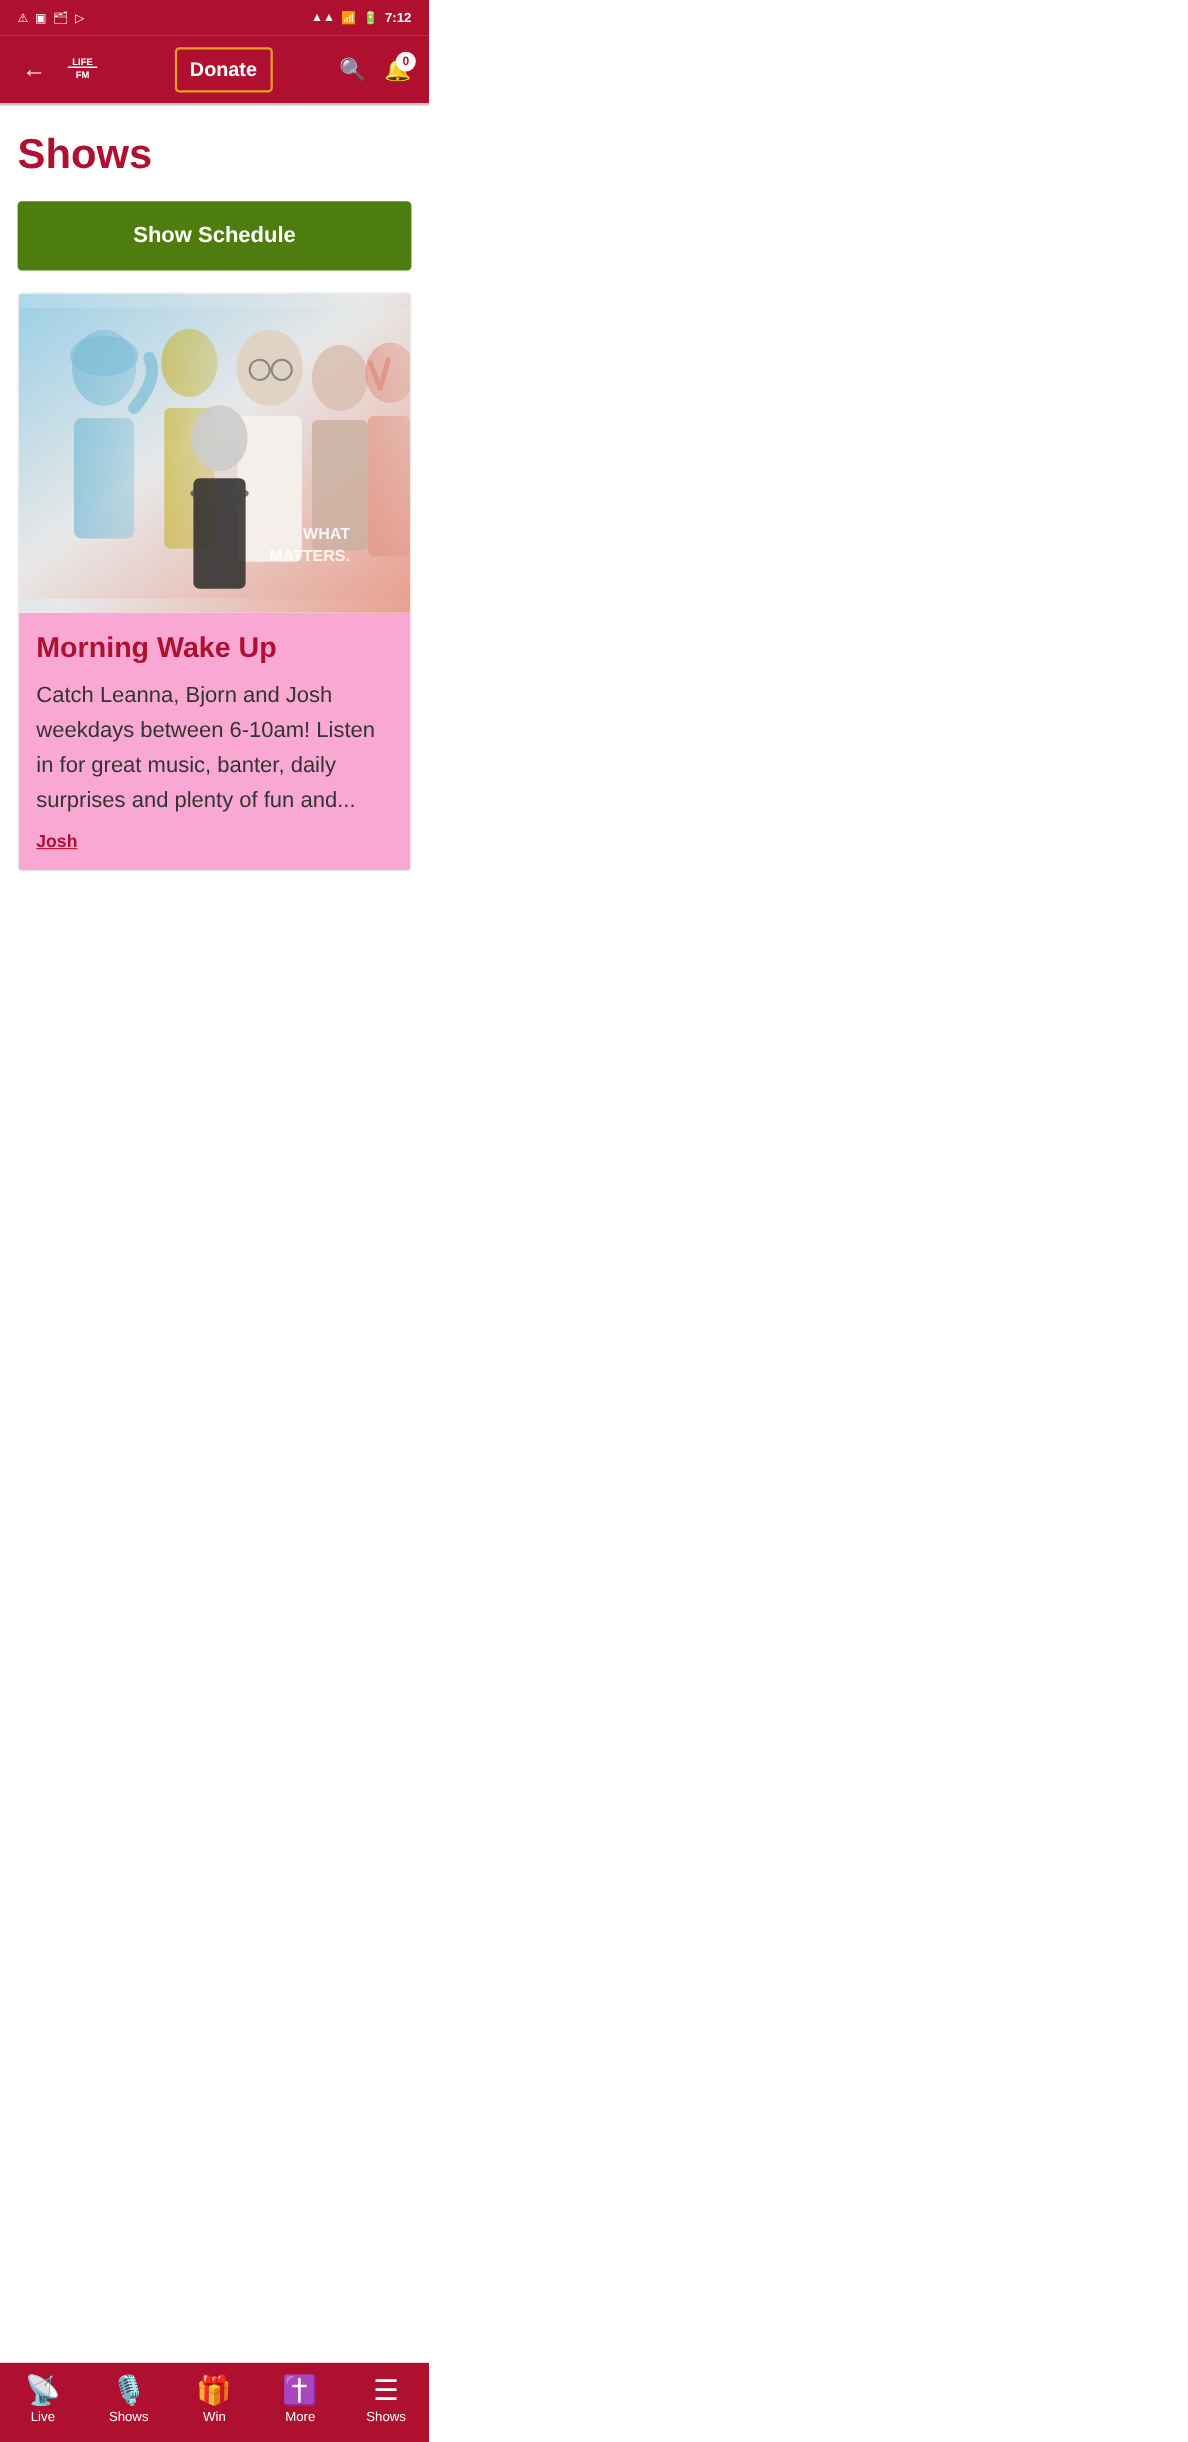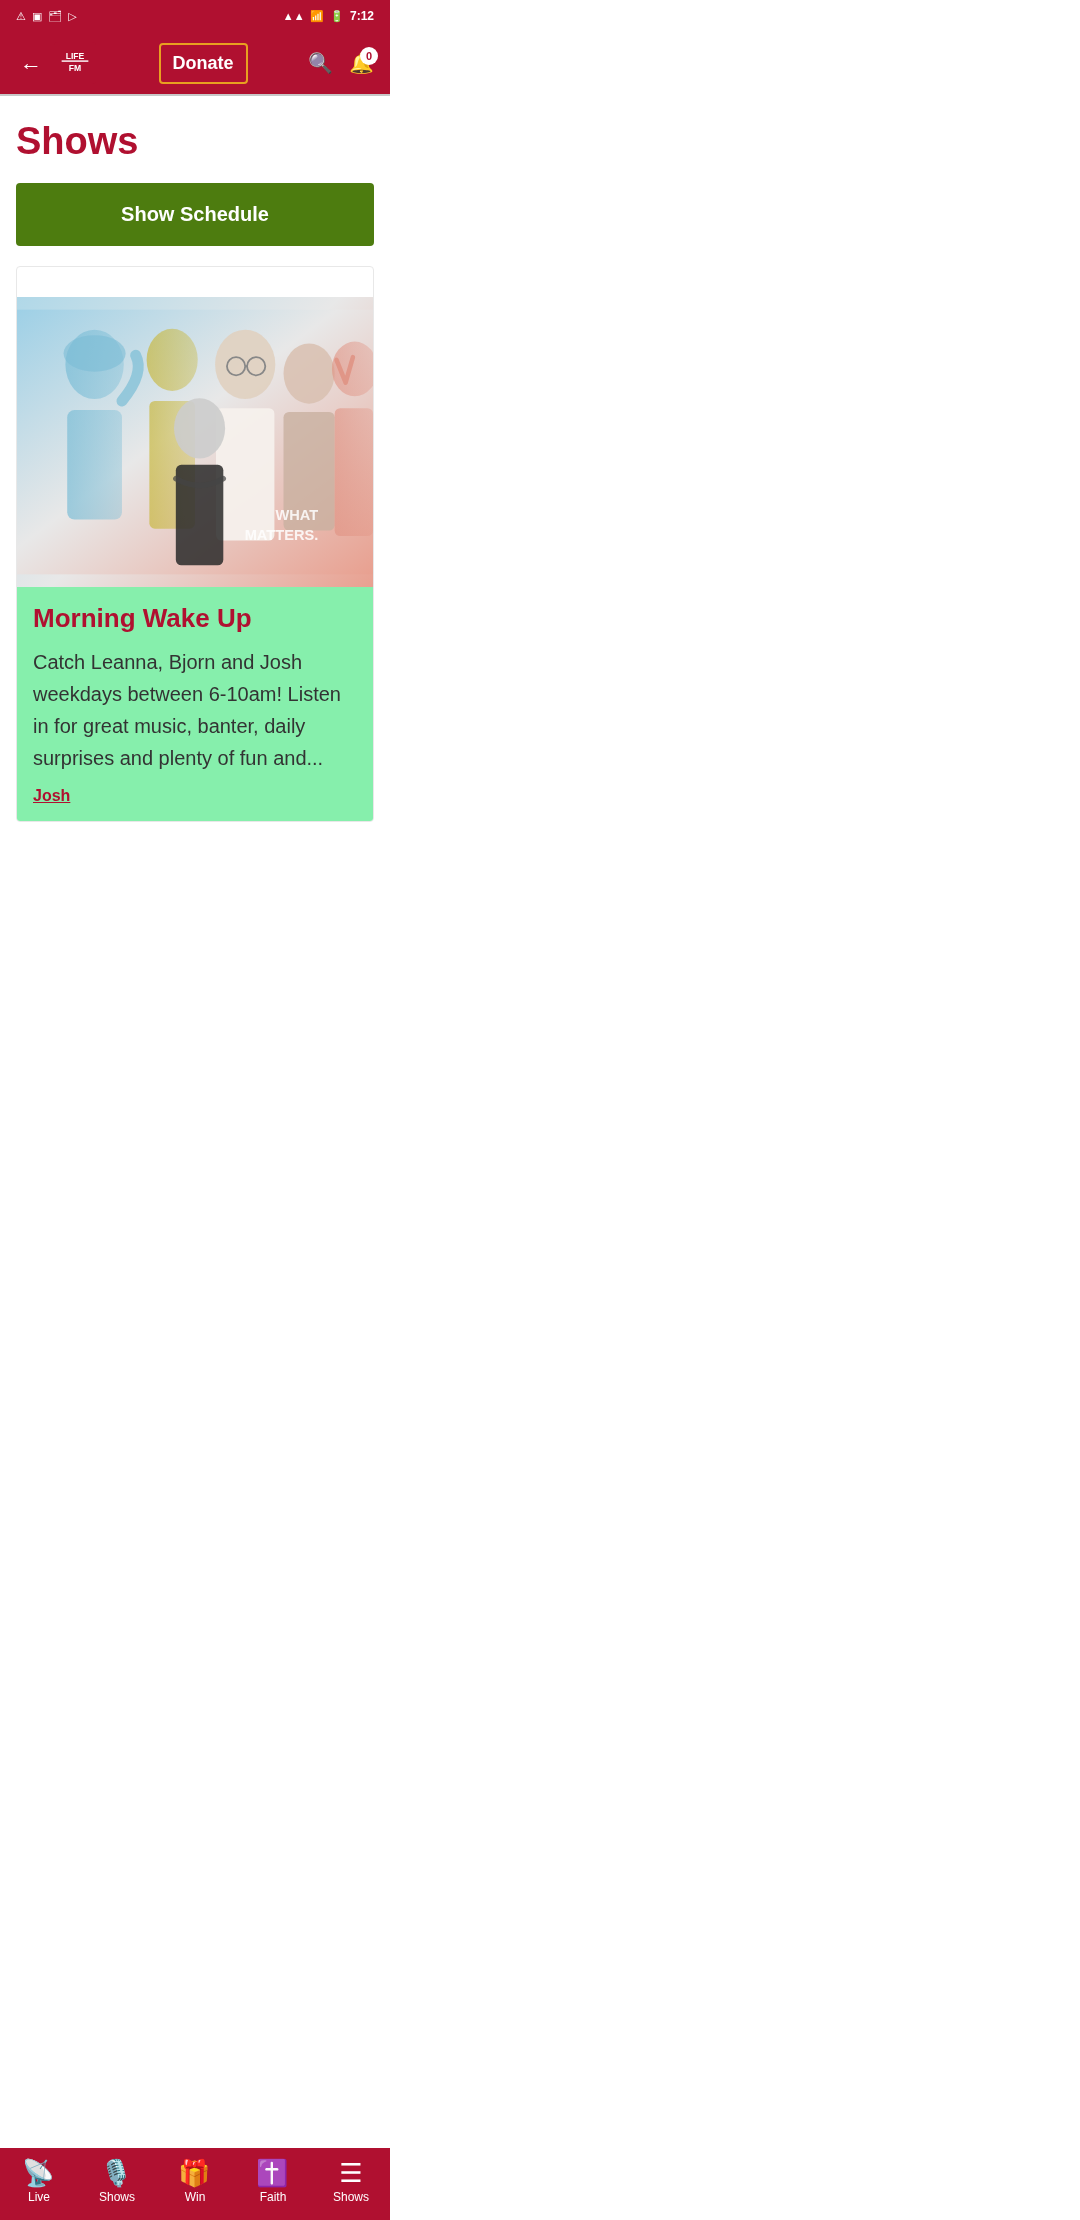--- a/index.html
+++ b/index.html
@@ -180,26 +180,25 @@
 
     .show-image-container {
       width: 100%;
       height: 290px;
       background: linear-gradient(135deg, #b0d8e8 0%, #e8e8e8 50%, #e8a090 100%);
       position: relative;
       overflow: hidden;
       display: flex;
       align-items: flex-end;
       justify-content: center;
-      margin-top: 30px;
     }
 
     .show-card-body {
       padding: 16px;
-      background: #86efac;
+      background: #f9a8d4;
     }
 
     .show-title {
       font-size: 26px;
       font-weight: 700;
       color: #b01030;
       margin-bottom: 12px;
     }
 
     .show-description {
@@ -389,19 +388,19 @@
   <div class="nav-item">
     <span class="nav-icon">🎙️</span>
     <span class="nav-label">Shows</span>
   </div>
   <div class="nav-item">
     <span class="nav-icon">🎁</span>
     <span class="nav-label">Win</span>
   </div>
   <div class="nav-item">
     <span class="nav-icon">✝️</span>
-    <span class="nav-label">Faith</span>
+    <span class="nav-label">More</span>
   </div>
   <div class="nav-item">
     <span class="nav-icon">☰</span>
     <span class="nav-label">Shows</span>
   </div>
 </div>
 
 </body></html>

